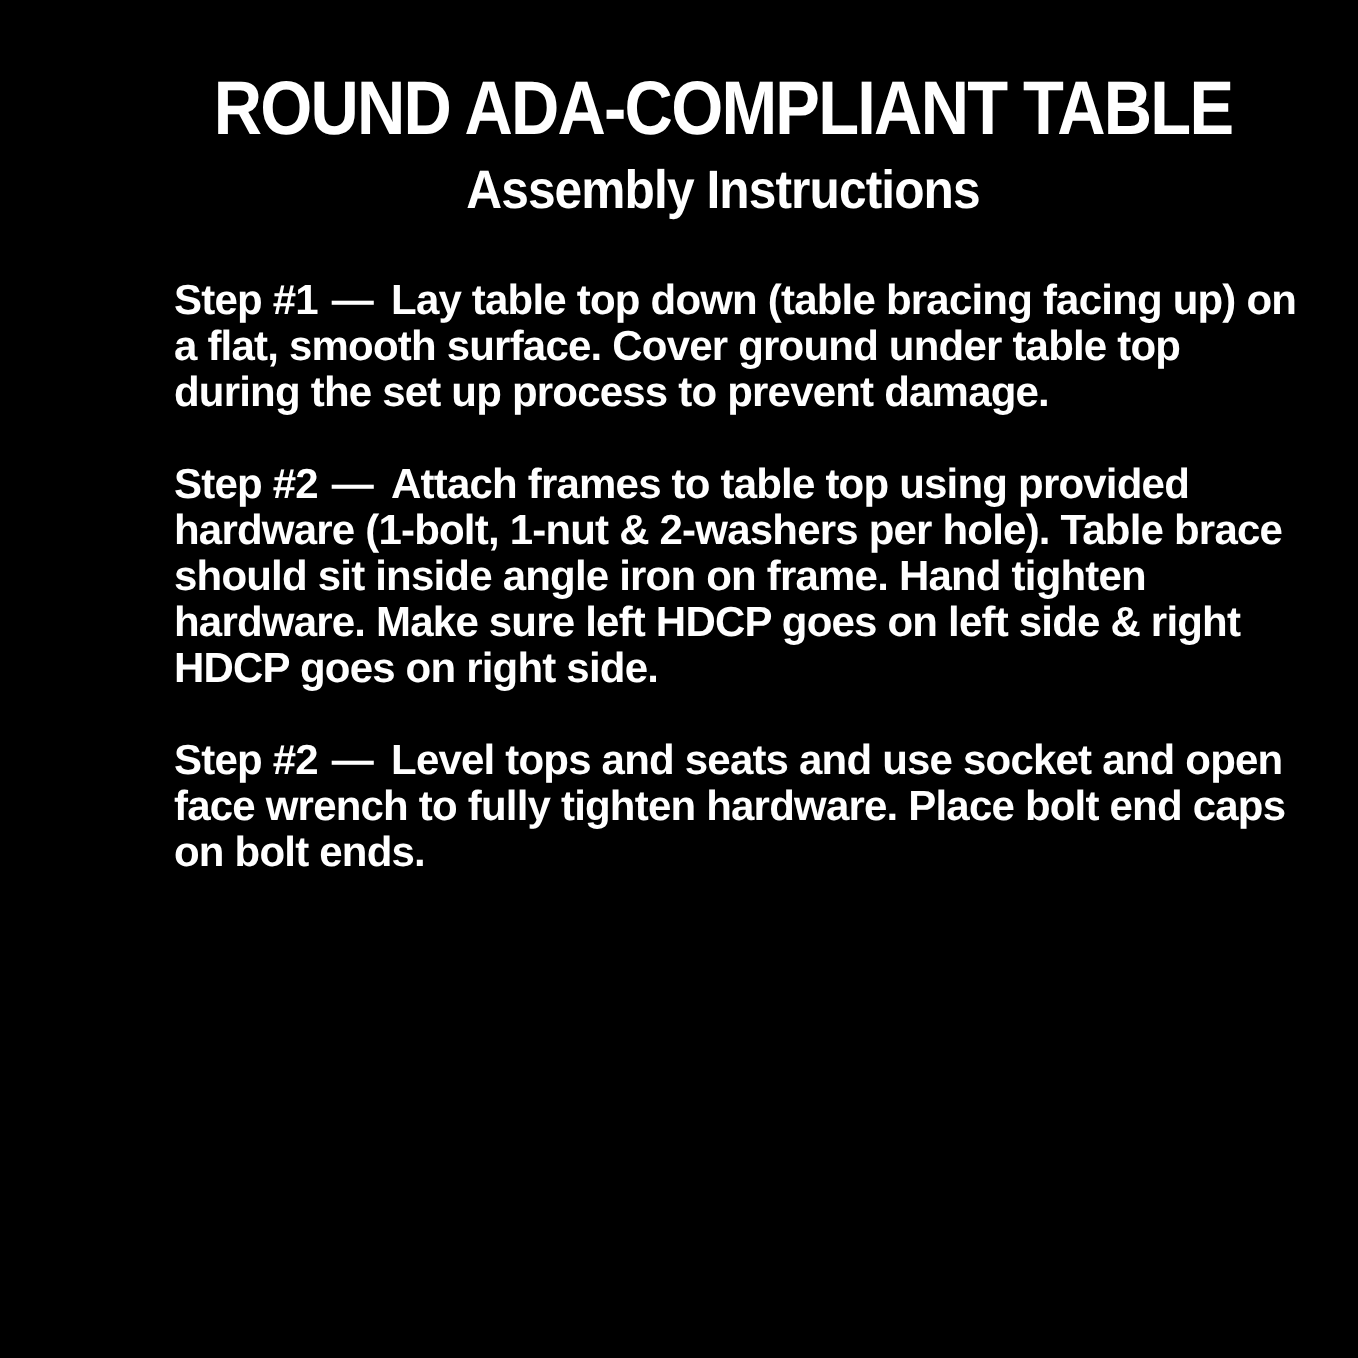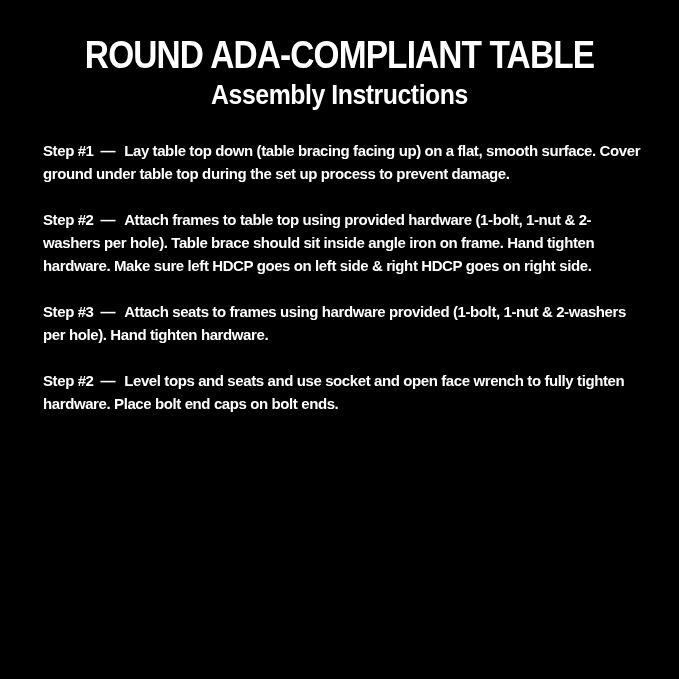--- a/index.html
+++ b/index.html
@@ -6,20 +6,21 @@
   html, body { margin:0; padding:0; background:var(--bg); }
   .sheet {
     position:relative;
     width:679px; height:679px;
     background:var(--bg);
     color:var(--fg);
     font-family:"Liberation Sans", sans-serif;
     font-weight:700;
     overflow:hidden;
     box-sizing:border-box;
+    padding-left:44px;
   }
   .title {
     margin:0; padding-top:36px;
     text-align:center;
     font-size:38px; line-height:1;
     letter-spacing:-1px;
     white-space:nowrap;
     transform:scaleX(0.88);
     transform-origin:50% 50%;
   }
@@ -28,37 +29,36 @@
     text-align:center;
     font-size:27px; line-height:1.1;
     letter-spacing:-0.5px;
     white-space:nowrap;
     transform:scaleX(0.92);
     transform-origin:50% 50%;
   }
   .steps { margin:28px 30px 0 43px; max-width:604px; }
   .step {
     margin:0 0 23px;
-    font-size:15px;
+    font-size:21px;
     line-height:23px;
     letter-spacing:-0.4px;
   }
   .step-sep { padding:0 9px 0 7px; }
 </style>
 </head>
 <body>
 
 <div class="sheet">
   <h1 class="title">ROUND ADA-COMPLIANT TABLE</h1>
   <h2 class="subtitle">Assembly Instructions</h2>
 
   <div class="steps">
     <p class="step"><span>Step #1</span><span class="step-sep">—</span><span>Lay table top down (table bracing facing up) on a flat, smooth surface. Cover ground under table top during the set up process to prevent damage.</span></p>
 
     <p class="step"><span>Step #2</span><span class="step-sep">—</span><span>Attach frames to table top using provided hardware (1-bolt, 1-nut &amp; 2-washers per hole). Table brace should sit inside angle iron on frame. Hand tighten hardware. Make sure left HDCP goes on left side &amp; right HDCP goes on right side.</span></p>
 
-    <p class="step"><span>Step #3</span><span class="step-sep">—</span><span>Attach seats to frames using hardware provided (1-bolt, 1-nut &amp; 2-washers per hole). Hand tighten hardware.</span></p>
 
 
 
     <p class="step"><span>Step #2</span><span class="step-sep">—</span><span>Level tops and seats and use socket and open face wrench to fully tighten hardware. Place bolt end caps on bolt ends.</span></p>
   </div>
 </div>
 
 </body></html>

